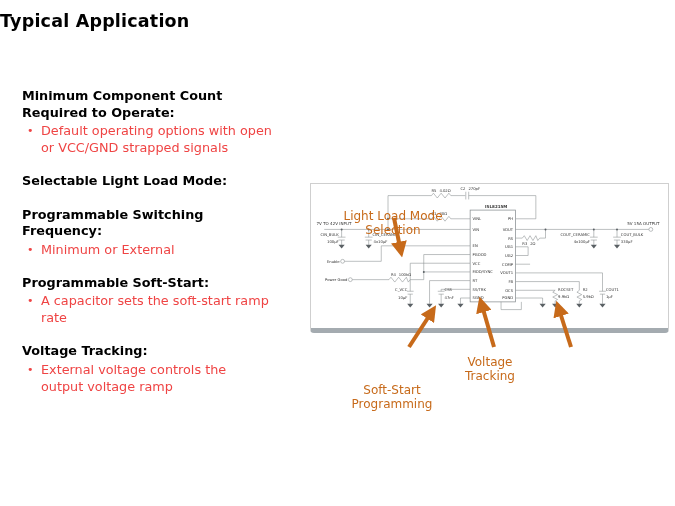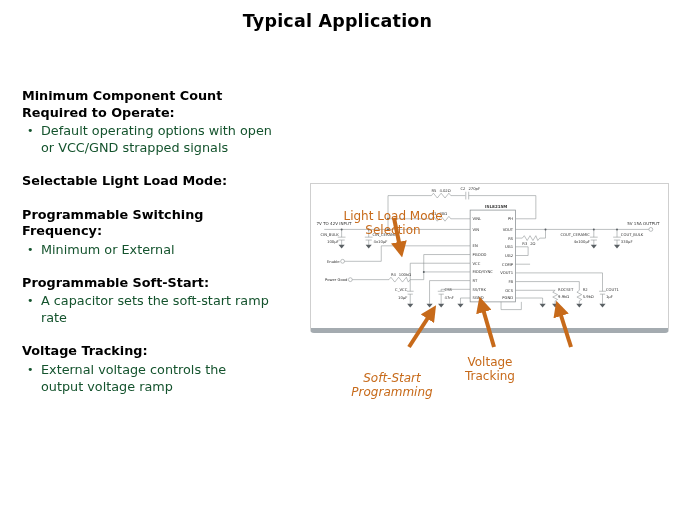--- a/index.html
+++ b/index.html
@@ -1,46 +1,46 @@
 <!DOCTYPE html>
 <html><head>
 <meta charset="utf-8">
 <style>
   html,body{margin:0;padding:0;background:#ffffff;}
   #page{
     position:relative;width:675px;height:506px;background:#ffffff;overflow:hidden;
     font-family:"DejaVu Sans","Liberation Sans",sans-serif;color:#111;
   }
   #slide-title{
-    position:absolute;top:11px;left:0;width:675px;text-align:center;
+    position:absolute;top:11px;left:0;width:675px;
     font-size:17.5px;font-weight:bold;color:#000;letter-spacing:0.2px;
   }
   #text-column{position:absolute;left:22px;top:80px;width:292px;}
   .section{margin-bottom:17px;}
   .section-heading{
     font-size:12.8px;font-weight:bold;line-height:16.5px;white-space:pre-line;color:#000;margin-top:8px;
   }
   .bullet-list{margin:1px 0 0 0;padding:0;list-style:none;}
   .bullet-item{
     position:relative;padding-left:19px;font-size:12.8px;line-height:17px;
-    white-space:pre-line;color:#14532d;
+    white-space:pre-line;color:#ef4444;
   }
   .bullet-item::before{content:"•";position:absolute;left:5px;top:0;font-size:11px;}
   #diagram-panel{
     position:absolute;left:310px;top:183px;width:357px;height:144px;
     background:#ffffff;border:1px solid #cfcfcf;border-bottom:5px solid #a4abb0;
     border-radius:0 0 4px 4px;
   }
   .annotation{
     position:absolute;text-align:center;font-size:12px;line-height:13.5px;
     color:#C76A1A;
     margin-top:20px;
   }
   #ann-light-load{left:338px;top:190px;width:110px;}
-  #ann-soft-start{left:342px;top:352px;width:100px;font-style:italic;}
+  #ann-soft-start{left:342px;top:364px;width:100px;}
   #ann-voltage-tracking{left:452px;top:336px;width:76px;}
   #ann-over-current{left:537px;top:352px;width:95px;}
   #arrow-overlay{position:absolute;left:0;top:0;pointer-events:none;}
   .sch-text{fill:#333;font-size:4.2px;font-family:"DejaVu Sans",sans-serif;}
   .sch-text-sm{fill:#333;font-size:3.9px;font-family:"DejaVu Sans",sans-serif;}
 </style>
 </head>
 <body>
 
 <div id="page">

